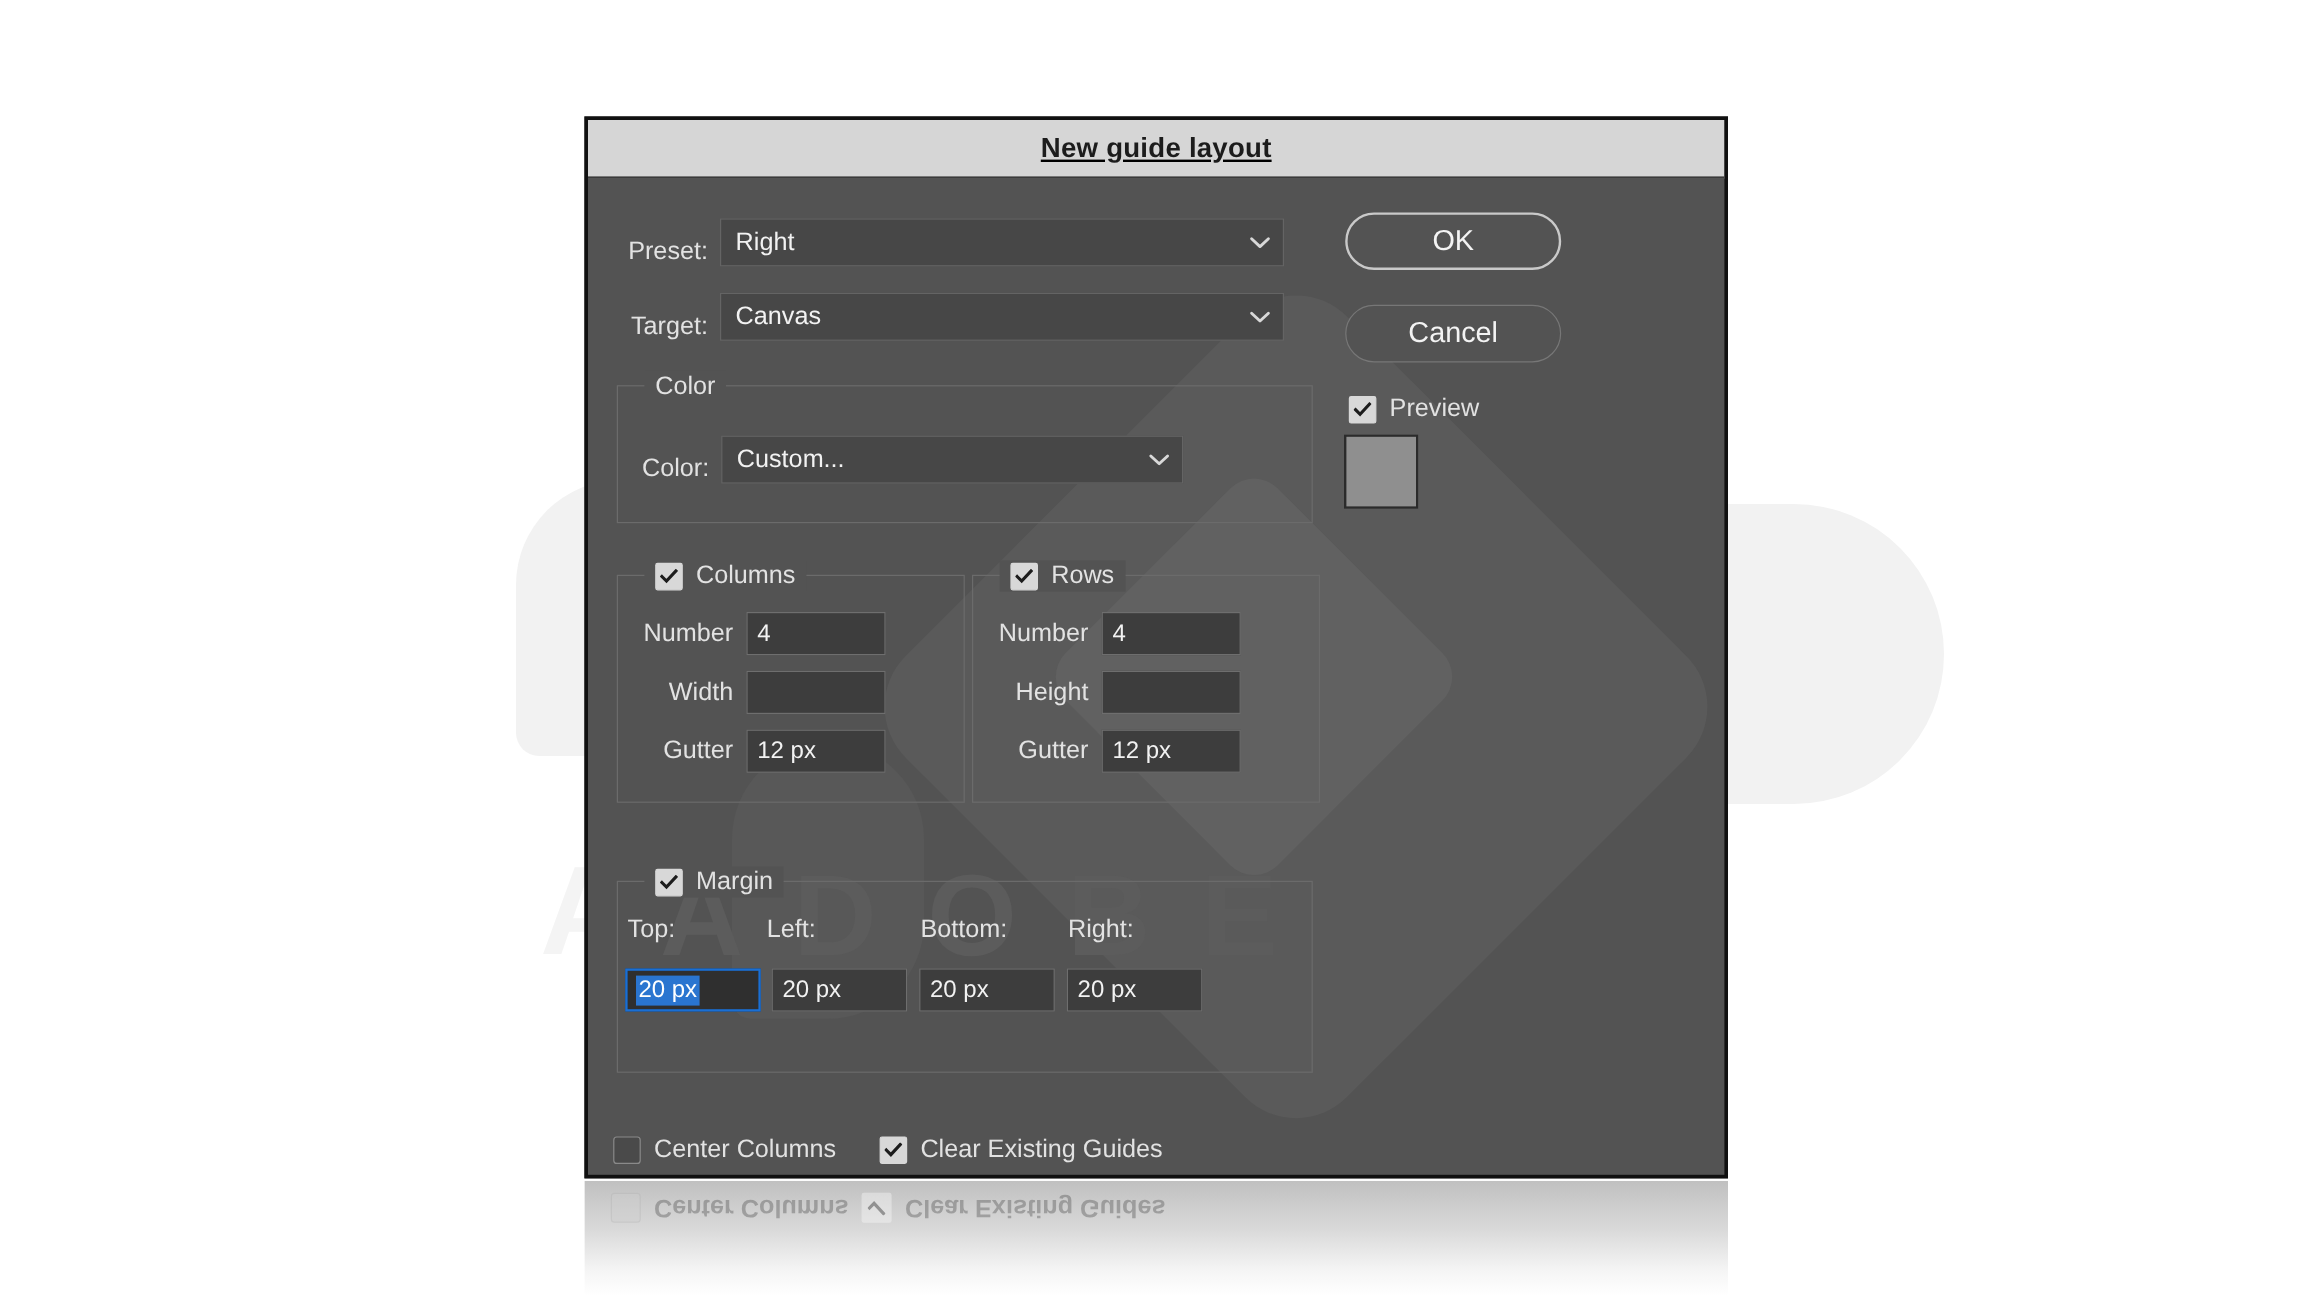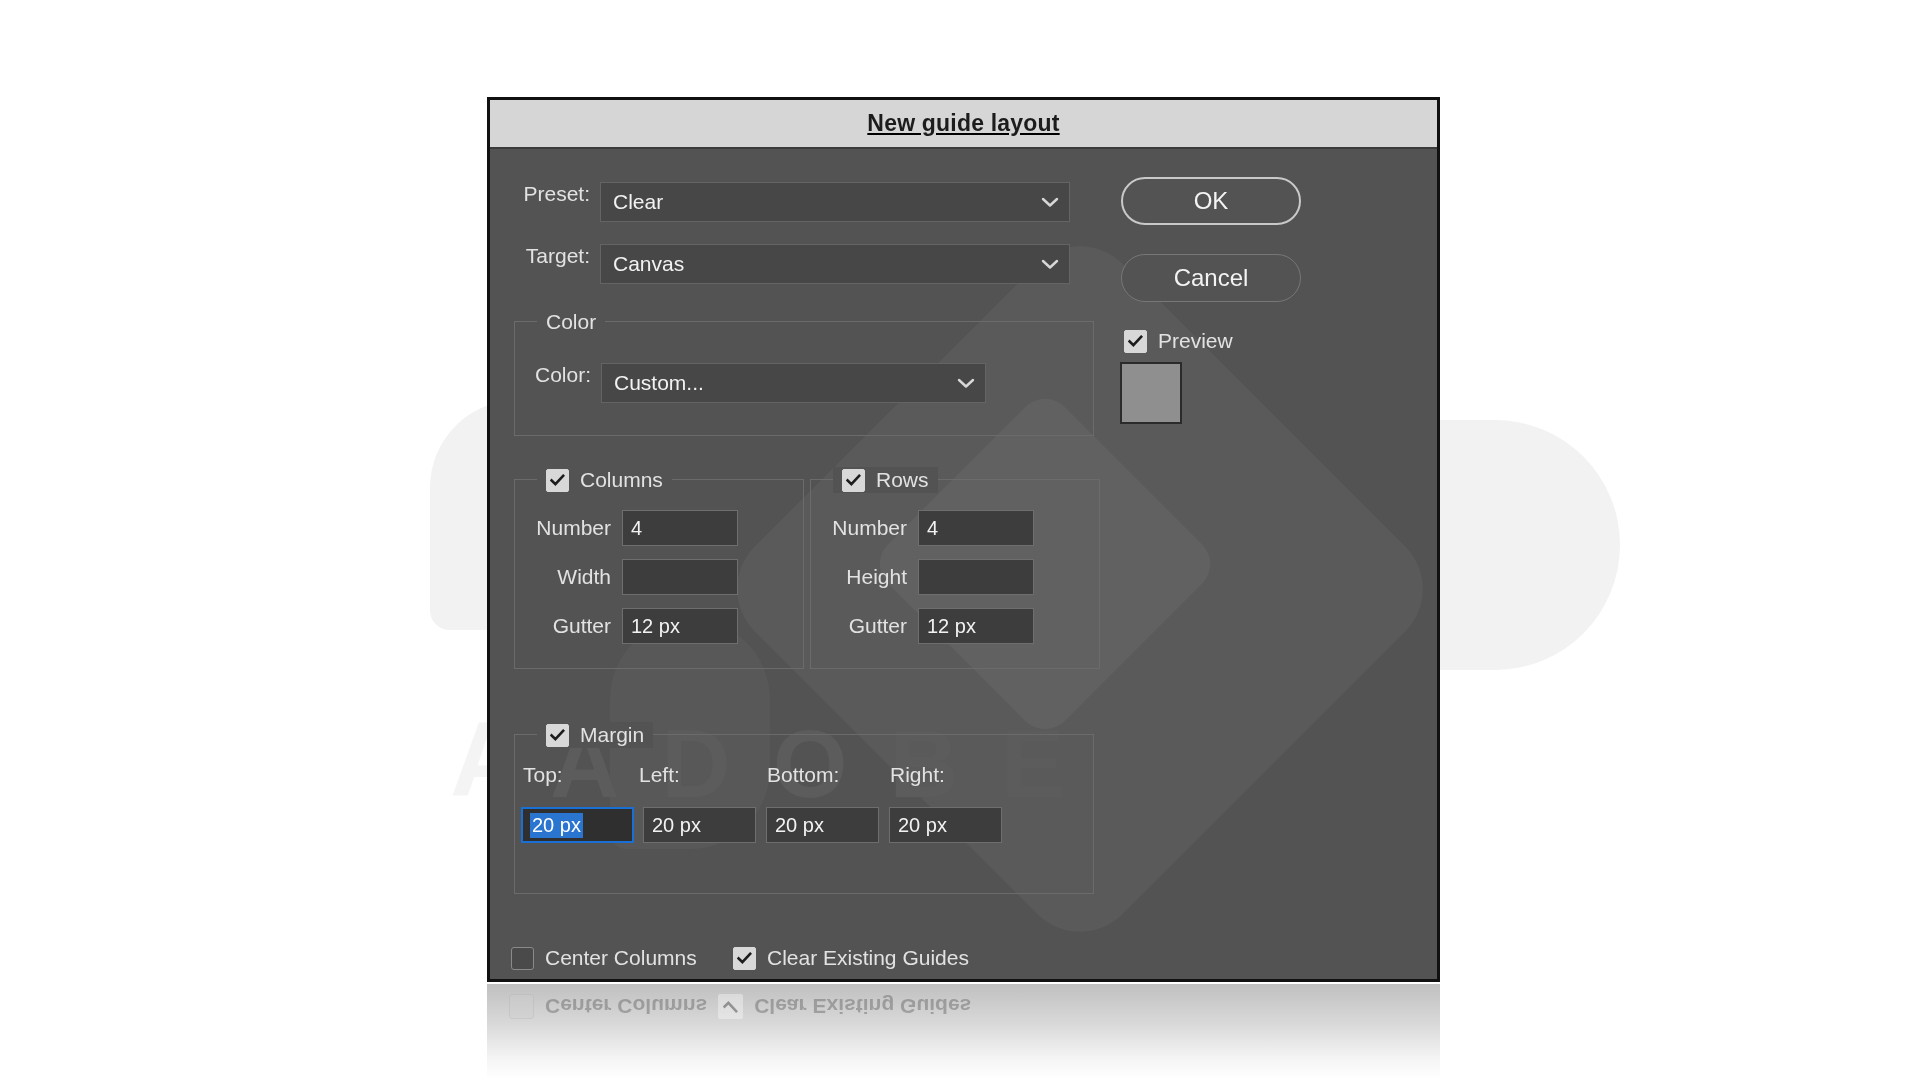--- a/index.html
+++ b/index.html
@@ -131,21 +131,21 @@
   .lbl {
     color: #e2e2e2;
     font-size: 21px;
     white-space: nowrap;
   }
 
   
   .top-row {
     position: absolute;
     display: flex;
-    align-items: flex-start;
+    align-items: flex-end;
   }
   .top-row .row-label {
     width: 100px;
     text-align: right;
     margin-right: 10px;
   }
   .select {
     position: relative;
     background: #474747;
     border: 1px solid #646464;
@@ -374,21 +374,21 @@
   <div id="dialog-body">
 
     <div class="panel-wm panel-wm-a"></div>
     <div class="panel-wm panel-wm-b"></div>
     <div class="panel-wm panel-wm-c"></div>
     <div class="panel-wm panel-wm-d">ADOBE</div>
 
     <div class="top-row" style="left:0px; top:33px;">
       <span class="lbl row-label">Preset:</span>
       <div class="select" style="width:470px;">
-        <span>Clear</span>
+        <span>Right</span>
         <span class="chev">
           <svg width="18" height="12" viewBox="0 0 18 12" aria-hidden="true">
             <path d="M2 3 L9 9.5 L16 3" fill="none" stroke="#d8d8d8" stroke-width="2.4" stroke-linecap="round" stroke-linejoin="round"></path>
           </svg>
         </span>
       </div>
     </div>
 
     <div class="top-row" style="left:0px; top:95px;">
       <span class="lbl row-label">Target:</span>

